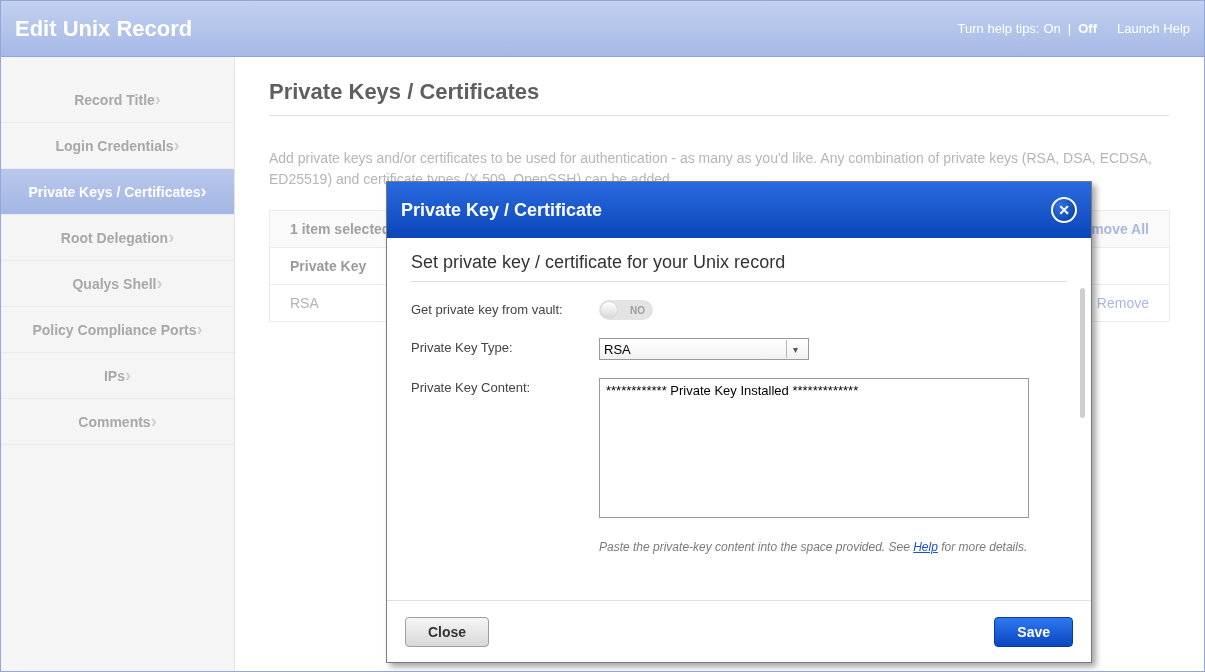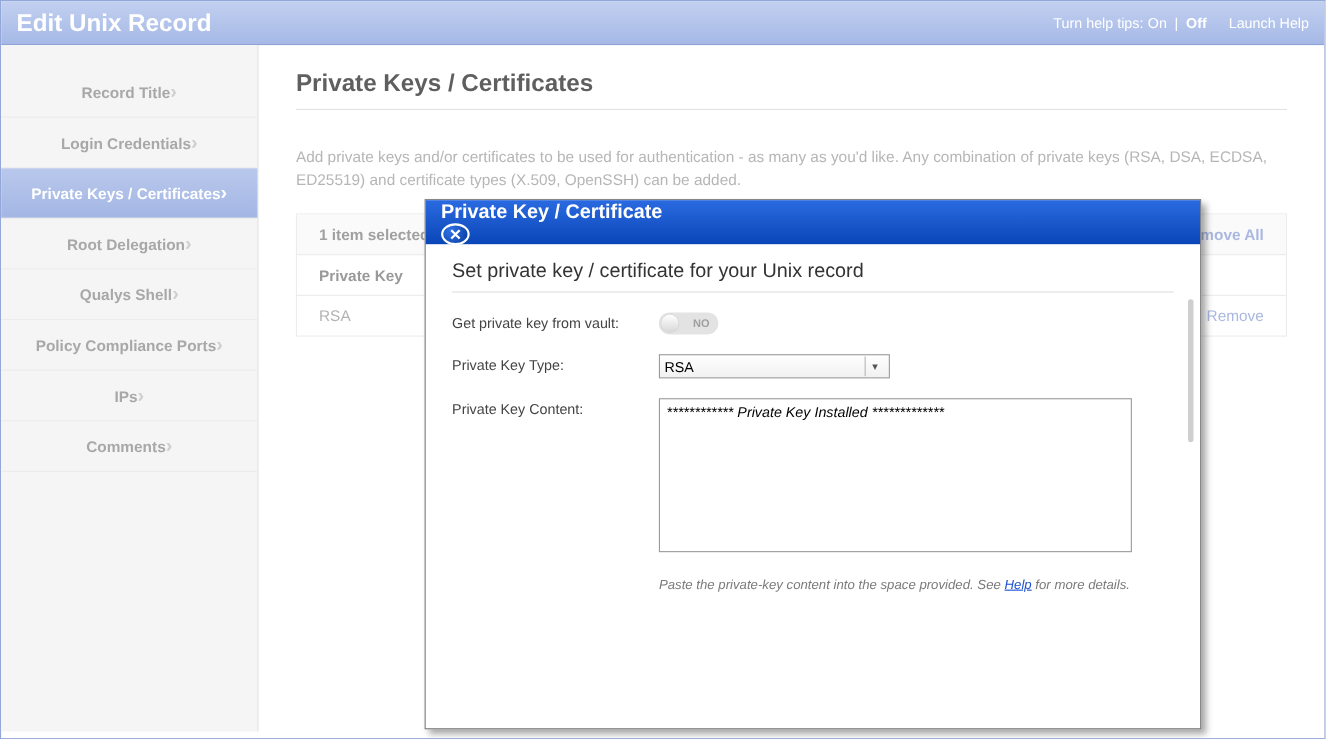--- a/index.html
+++ b/index.html
@@ -1,21 +1,21 @@
 <!DOCTYPE html>
 <html><head>
 <meta charset="utf-8">
 <style>
   * { box-sizing: border-box; }
   html, body { margin:0; padding:0; font-family: Arial, Helvetica, sans-serif; }
   body { width:1205px; height:672px; background:#fff; overflow:hidden; border:1px solid #93a7d8; position:relative; }
 
   
   .header-bar {
-    height:40px;
+    height:56px;
     background: linear-gradient(to bottom, #c2d0f0 0%, #a6b9e6 100%);
     color:#fff;
     font-size:22px;
     font-weight:bold;
     display:flex;
     align-items:center;
     padding:0 14px;
     justify-content:space-between;
     border-bottom:1px solid #8fa3d6;
     gap:28px;
@@ -120,30 +120,29 @@
     position:absolute;
     left:385px;
     top:180px;
     width:706px;
     height:482px;
     background:#fff;
     border:1px solid #7a7a7a;
     box-shadow:4px 4px 6px rgba(0,0,0,0.35);
   }
   .modal-header {
-    height:40px;
+    height:56px;
     background: linear-gradient(to bottom, #2a6ae0 0%, #0a46b8 100%);
     color:#fff;
     font-size:18px;
     font-weight:bold;
     display:flex;
-    align-items:flex-start;
+    align-items:center;
     justify-content:space-between;
     padding:0 14px;
-    flex-direction:column;
   }
   .close-x {
     width:26px; height:26px;
     background: radial-gradient(circle at 30% 30%, #2e72e8, #083a9a);
     border-radius:50%;
     display:flex; align-items:center; justify-content:center;
     color:#fff;
     font-weight:bold;
     cursor:pointer;
     border:2px solid #fff;
@@ -201,21 +200,20 @@
     font-size:10px;
     color:#555;
   }
   .keycontent {
     width:430px; height:140px;
     border:1px solid #9a9a9a;
     resize:none;
     font-size:13px;
     padding:4px 6px;
     font-family: Arial, sans-serif;
-    font-style: italic;
   }
   .hint {
     font-size:12px;
     font-style:italic;
     color:#7a7a7a;
     margin-top:22px;
     margin-left:188px;
   }
   .hint a { color:#1a4fd0; text-decoration:underline; cursor:pointer; }
 
@@ -363,13 +361,17 @@
       <div class="form-label">Private Key Content:</div>
       <textarea class="keycontent" style="">************ Private Key Installed *************</textarea>
     </div>
 
     <div class="hint">
       <span>Paste the private-key content into the space provided. See </span><a>Help</a><span> for more details.</span>
     </div>
 
     <div class="scroll-indicator"></div>
   </div>
+  <div class="modal-footer">
+    <button class="btn btn-close">Close</button>
+    <button class="btn btn-save">Save</button>
+  </div>
 </div>
 
 </body></html>

